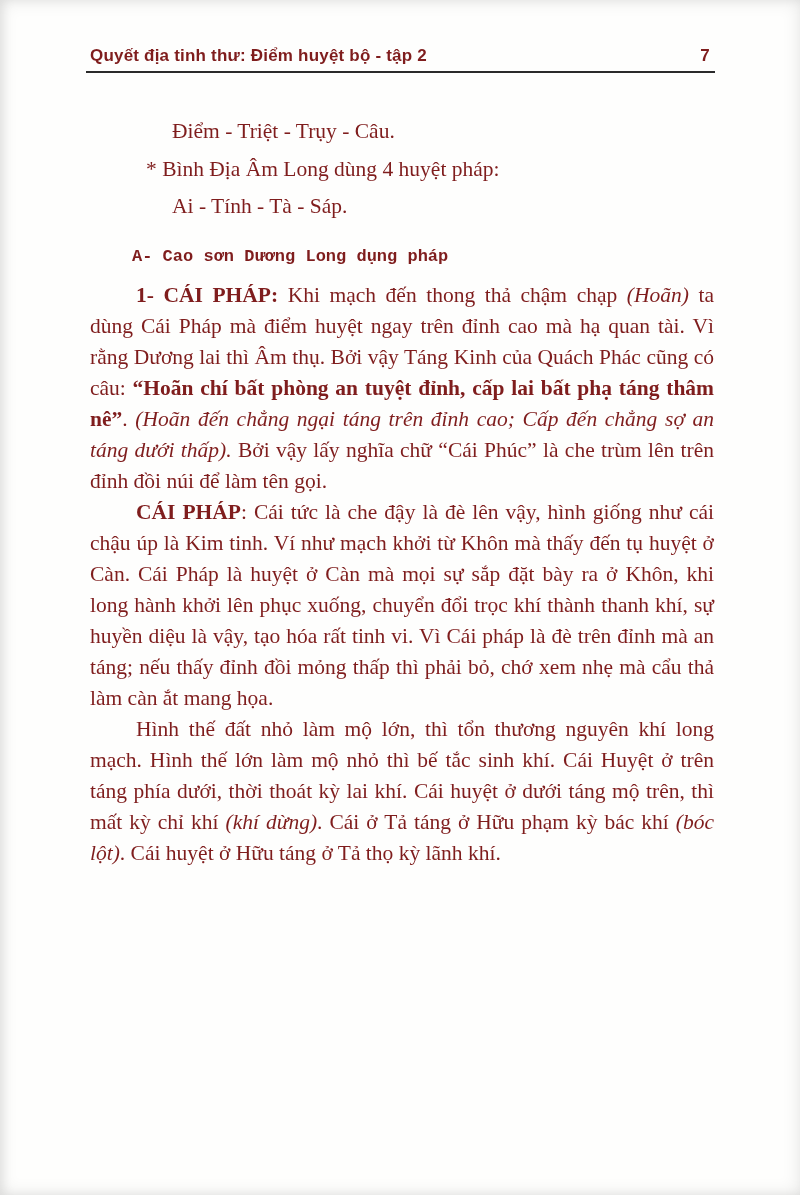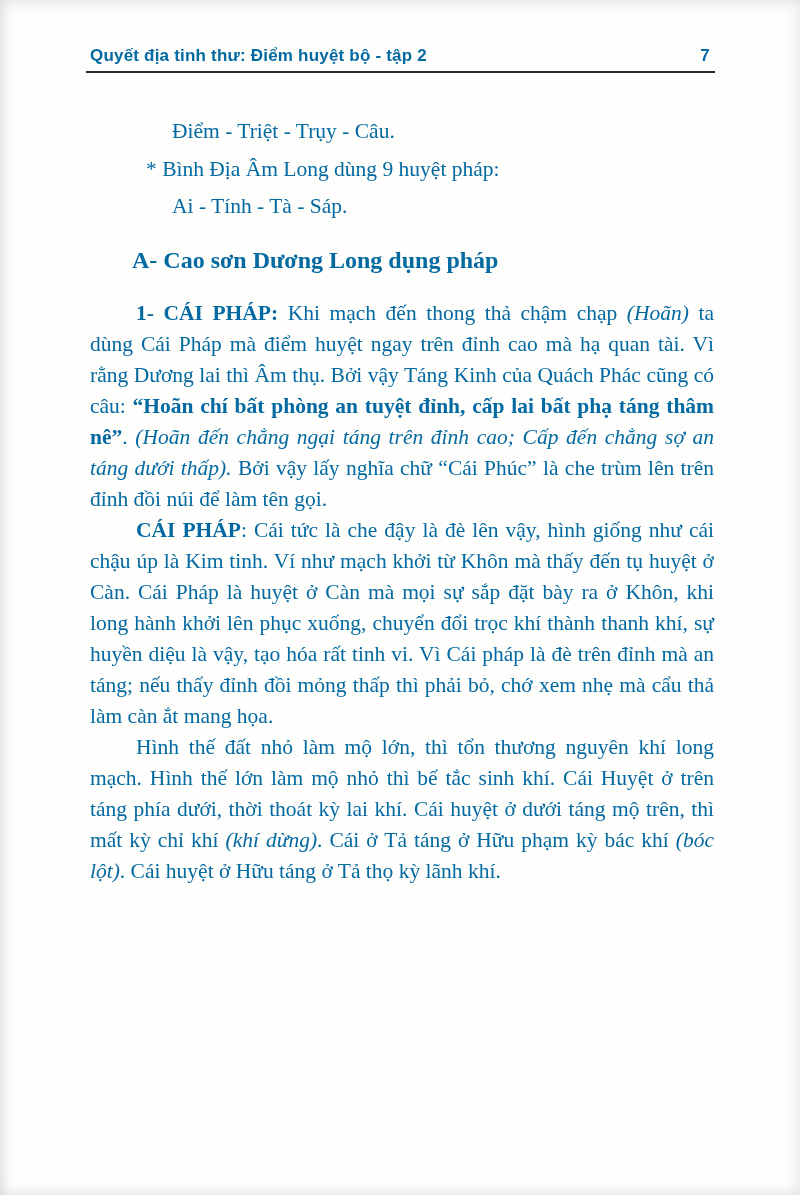--- a/index.html
+++ b/index.html
@@ -2,21 +2,21 @@
 <html><head>
 <meta charset="utf-8">
 <style>
   html, body { margin: 0; padding: 0; background: #d9d9d6; }
   .page {
     position: relative;
     width: 800px;
     height: 1195px;
     margin: 0 auto;
     background: #fefefd;
-    color: #0369a1;
+    color: #7f1d1d;
     font-family: "Liberation Serif", serif;
     box-shadow: inset 0 0 18px rgba(0,0,0,0.10), inset 4px 0 10px rgba(0,0,0,0.06);
     overflow: hidden;
     box-sizing: border-box;
   }
   .running-head {
     display: flex;
     justify-content: space-between;
     align-items: baseline;
     padding: 46px 90px 0 90px;
@@ -35,24 +35,24 @@
   }
   .page-body p { margin: 0; }
   .line {
     line-height: 37.5px;
     text-align: left;
     white-space: nowrap;
   }
   .line.indent-deep { padding-left: 82px; }
   .line.indent-bullet { padding-left: 56px; }
   h2.heading {
-    margin: 21px 0 24px 0;
+    margin: 21px 0 14px 0;
     padding-left: 42px;
-    font-family: Liberation Serif, serif;
-    font-size: 24px;
+    font-family: Liberation Mono, monospace;
+    font-size: 17px;
     font-weight: bold;
   }
   p.paragraph {
     line-height: 31px;
     text-align: justify;
     text-indent: 46px;
     margin: 0;
   }
   .bold { font-weight: bold; }
   .italic { font-style: italic; }
@@ -61,20 +61,20 @@
 <body>
 
 <div class="page">
   <div class="running-head">
     <span>Quyết địa tinh thư: Điểm huyệt bộ - tập 2</span>
     <span>7</span>
   </div>
   <div class="head-rule"></div>
   <div class="page-body">
       <p class="line indent-deep"><span>Điểm - Triệt - Trụy - Câu.</span></p>
-      <p class="line indent-bullet"><span>* Bình Địa Âm Long dùng 9 huyệt pháp:</span></p>
+      <p class="line indent-bullet"><span>* Bình Địa Âm Long dùng 4 huyệt pháp:</span></p>
       <p class="line indent-deep"><span>Ai - Tính - Tà - Sáp.</span></p>
       <h2 class="heading"><span>A- Cao sơn Dương Long dụng pháp</span></h2>
       <p class="paragraph"><span class="bold">1- CÁI PHÁP: </span><span>Khi mạch đến thong thả chậm chạp </span><span class="italic">(Hoãn)</span><span> ta dùng Cái Pháp mà điểm huyệt ngay trên đỉnh cao mà hạ quan tài. Vì rằng Dương lai thì Âm thụ. Bởi vậy Táng Kinh của Quách Phác cũng có câu: </span><span class="bold">“Hoãn chí bất phòng an tuyệt đỉnh, cấp lai bất phạ táng thâm nê”</span><span>. </span><span class="italic">(Hoãn đến chẳng ngại táng trên đỉnh cao; Cấp đến chẳng sợ an táng dưới thấp).</span><span> Bởi vậy lấy nghĩa chữ “Cái Phúc” là che trùm lên trên đỉnh đồi núi để làm tên gọi.</span></p>
       <p class="paragraph"><span class="bold">CÁI PHÁP</span><span>: Cái tức là che đậy là đè lên vậy, hình giống như cái chậu úp là Kim tinh. Ví như mạch khởi từ Khôn mà thấy đến tụ huyệt ở Càn. Cái Pháp là huyệt ở Càn  mà mọi sự sắp đặt bày ra ở Khôn, khi long hành khởi lên phục xuống, chuyển đổi trọc khí thành thanh khí, sự huyền diệu là vậy, tạo hóa rất tinh vi. Vì Cái pháp là đè trên đỉnh mà an táng; nếu thấy đỉnh đồi mỏng thấp thì phải bỏ, chớ xem nhẹ mà cẩu thả làm càn ắt mang họa.</span></p>
       <p class="paragraph"><span>Hình thế đất nhỏ làm mộ lớn, thì tổn thương nguyên khí long mạch. Hình thế lớn làm mộ nhỏ thì bế tắc sinh khí.  Cái Huyệt ở trên táng phía dưới, thời thoát kỳ lai khí. Cái huyệt ở dưới táng mộ trên, thì mất kỳ chỉ khí </span><span class="italic">(khí dừng)</span><span>. Cái ở Tả táng ở Hữu phạm kỳ bác khí </span><span class="italic">(bóc lột)</span><span>. Cái huyệt ở Hữu táng ở Tả thọ kỳ lãnh khí.</span></p>
     </div>
 </div>
 
 </body></html>

